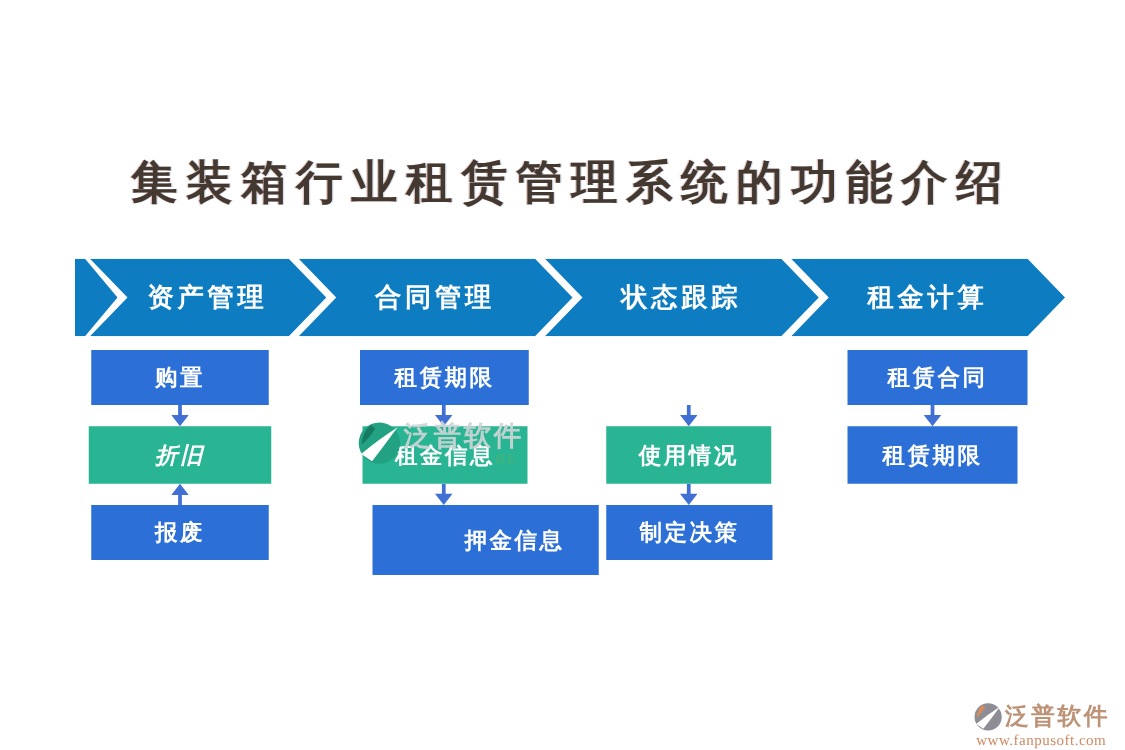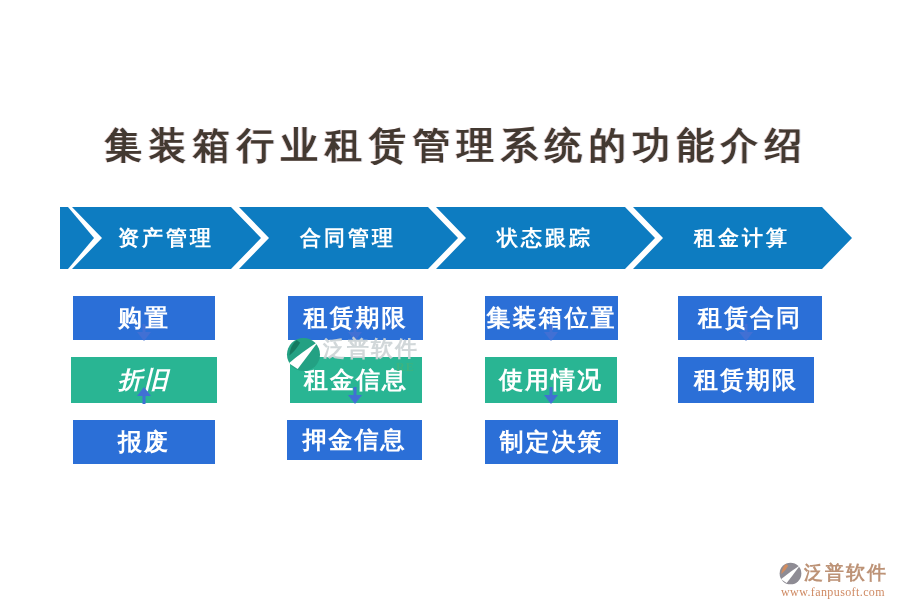--- a/index.html
+++ b/index.html
@@ -17,23 +17,23 @@
   }
   
   .banner-row{position:absolute;left:0;top:207px;}
   .banner-row text{
     fill:#ffffff;font-size:21px;font-weight:bold;letter-spacing:3px;
     font-family:"Liberation Serif","DejaVu Serif",serif;
     text-anchor:middle;dominant-baseline:central;
   }
   
   .fbox{
-    position:absolute;color:#ffffff;font-weight:bold;font-size:24px;
+    position:absolute;color:#ffffff;font-weight:bold;font-size:18px;
     letter-spacing:2px;white-space:nowrap;
-    display:flex;align-items:center;justify-content:center;margin-top:16px;
+    display:flex;align-items:center;justify-content:center;
   }
   .fbox.blue{background:#2b6fd7;}
   .fbox.teal{background:#29b593;}
   .conn{position:absolute;width:14px;height:17px;}
   
   .wm-center{position:absolute;left:286px;top:334px;z-index:5;pointer-events:none;}
   .wm-center .wm-logo{position:absolute;left:0;top:3px;}
   .wm-center .wm-brand{
     position:absolute;left:37px;top:0;font-size:22px;font-weight:bold;letter-spacing:2px;
     color:rgba(205,212,214,0.92);white-space:nowrap;
@@ -88,23 +88,22 @@
   <div class="fbox blue" style="left:288px;top:280px;width:135px;height:44px;">租赁期限</div>
   <svg class="conn" style="left:348px;top:324px;" viewBox="0 0 14 17">
     <rect x="5.5" y="0" width="3" height="9" fill="#4170d4"></rect>
     <polygon points="0,8 14,8 7,17" fill="#4170d4"></polygon>
   </svg>
   <div class="fbox teal" style="left:290px;top:341px;width:132px;height:46px;">租金信息</div>
   <svg class="conn" style="left:348px;top:387px;" viewBox="0 0 14 17">
     <rect x="5.5" y="0" width="3" height="9" fill="#4170d4"></rect>
     <polygon points="0,8 14,8 7,17" fill="#4170d4"></polygon>
   </svg>
-  <div class="fbox blue" style="left:287px;top:404px;width:135px;height:40px;">押金信息</div>
+  <div class="fbox blue" style="left:298px;top:404px;width:135px;height:56px;padding-left:46px;">押金信息</div>
 
-  <div class="fbox blue" style="left:485px;top:280px;width:133px;height:44px;">集装箱位置</div>
   <svg class="conn" style="left:544px;top:324px;" viewBox="0 0 14 17">
     <rect x="5.5" y="0" width="3" height="9" fill="#4170d4"></rect>
     <polygon points="0,8 14,8 7,17" fill="#4170d4"></polygon>
   </svg>
   <div class="fbox teal" style="left:485px;top:341px;width:132px;height:46px;">使用情况</div>
   <svg class="conn" style="left:544px;top:387px;" viewBox="0 0 14 17">
     <rect x="5.5" y="0" width="3" height="9" fill="#4170d4"></rect>
     <polygon points="0,8 14,8 7,17" fill="#4170d4"></polygon>
   </svg>
   <div class="fbox blue" style="left:485px;top:404px;width:133px;height:44px;">制定决策</div>

